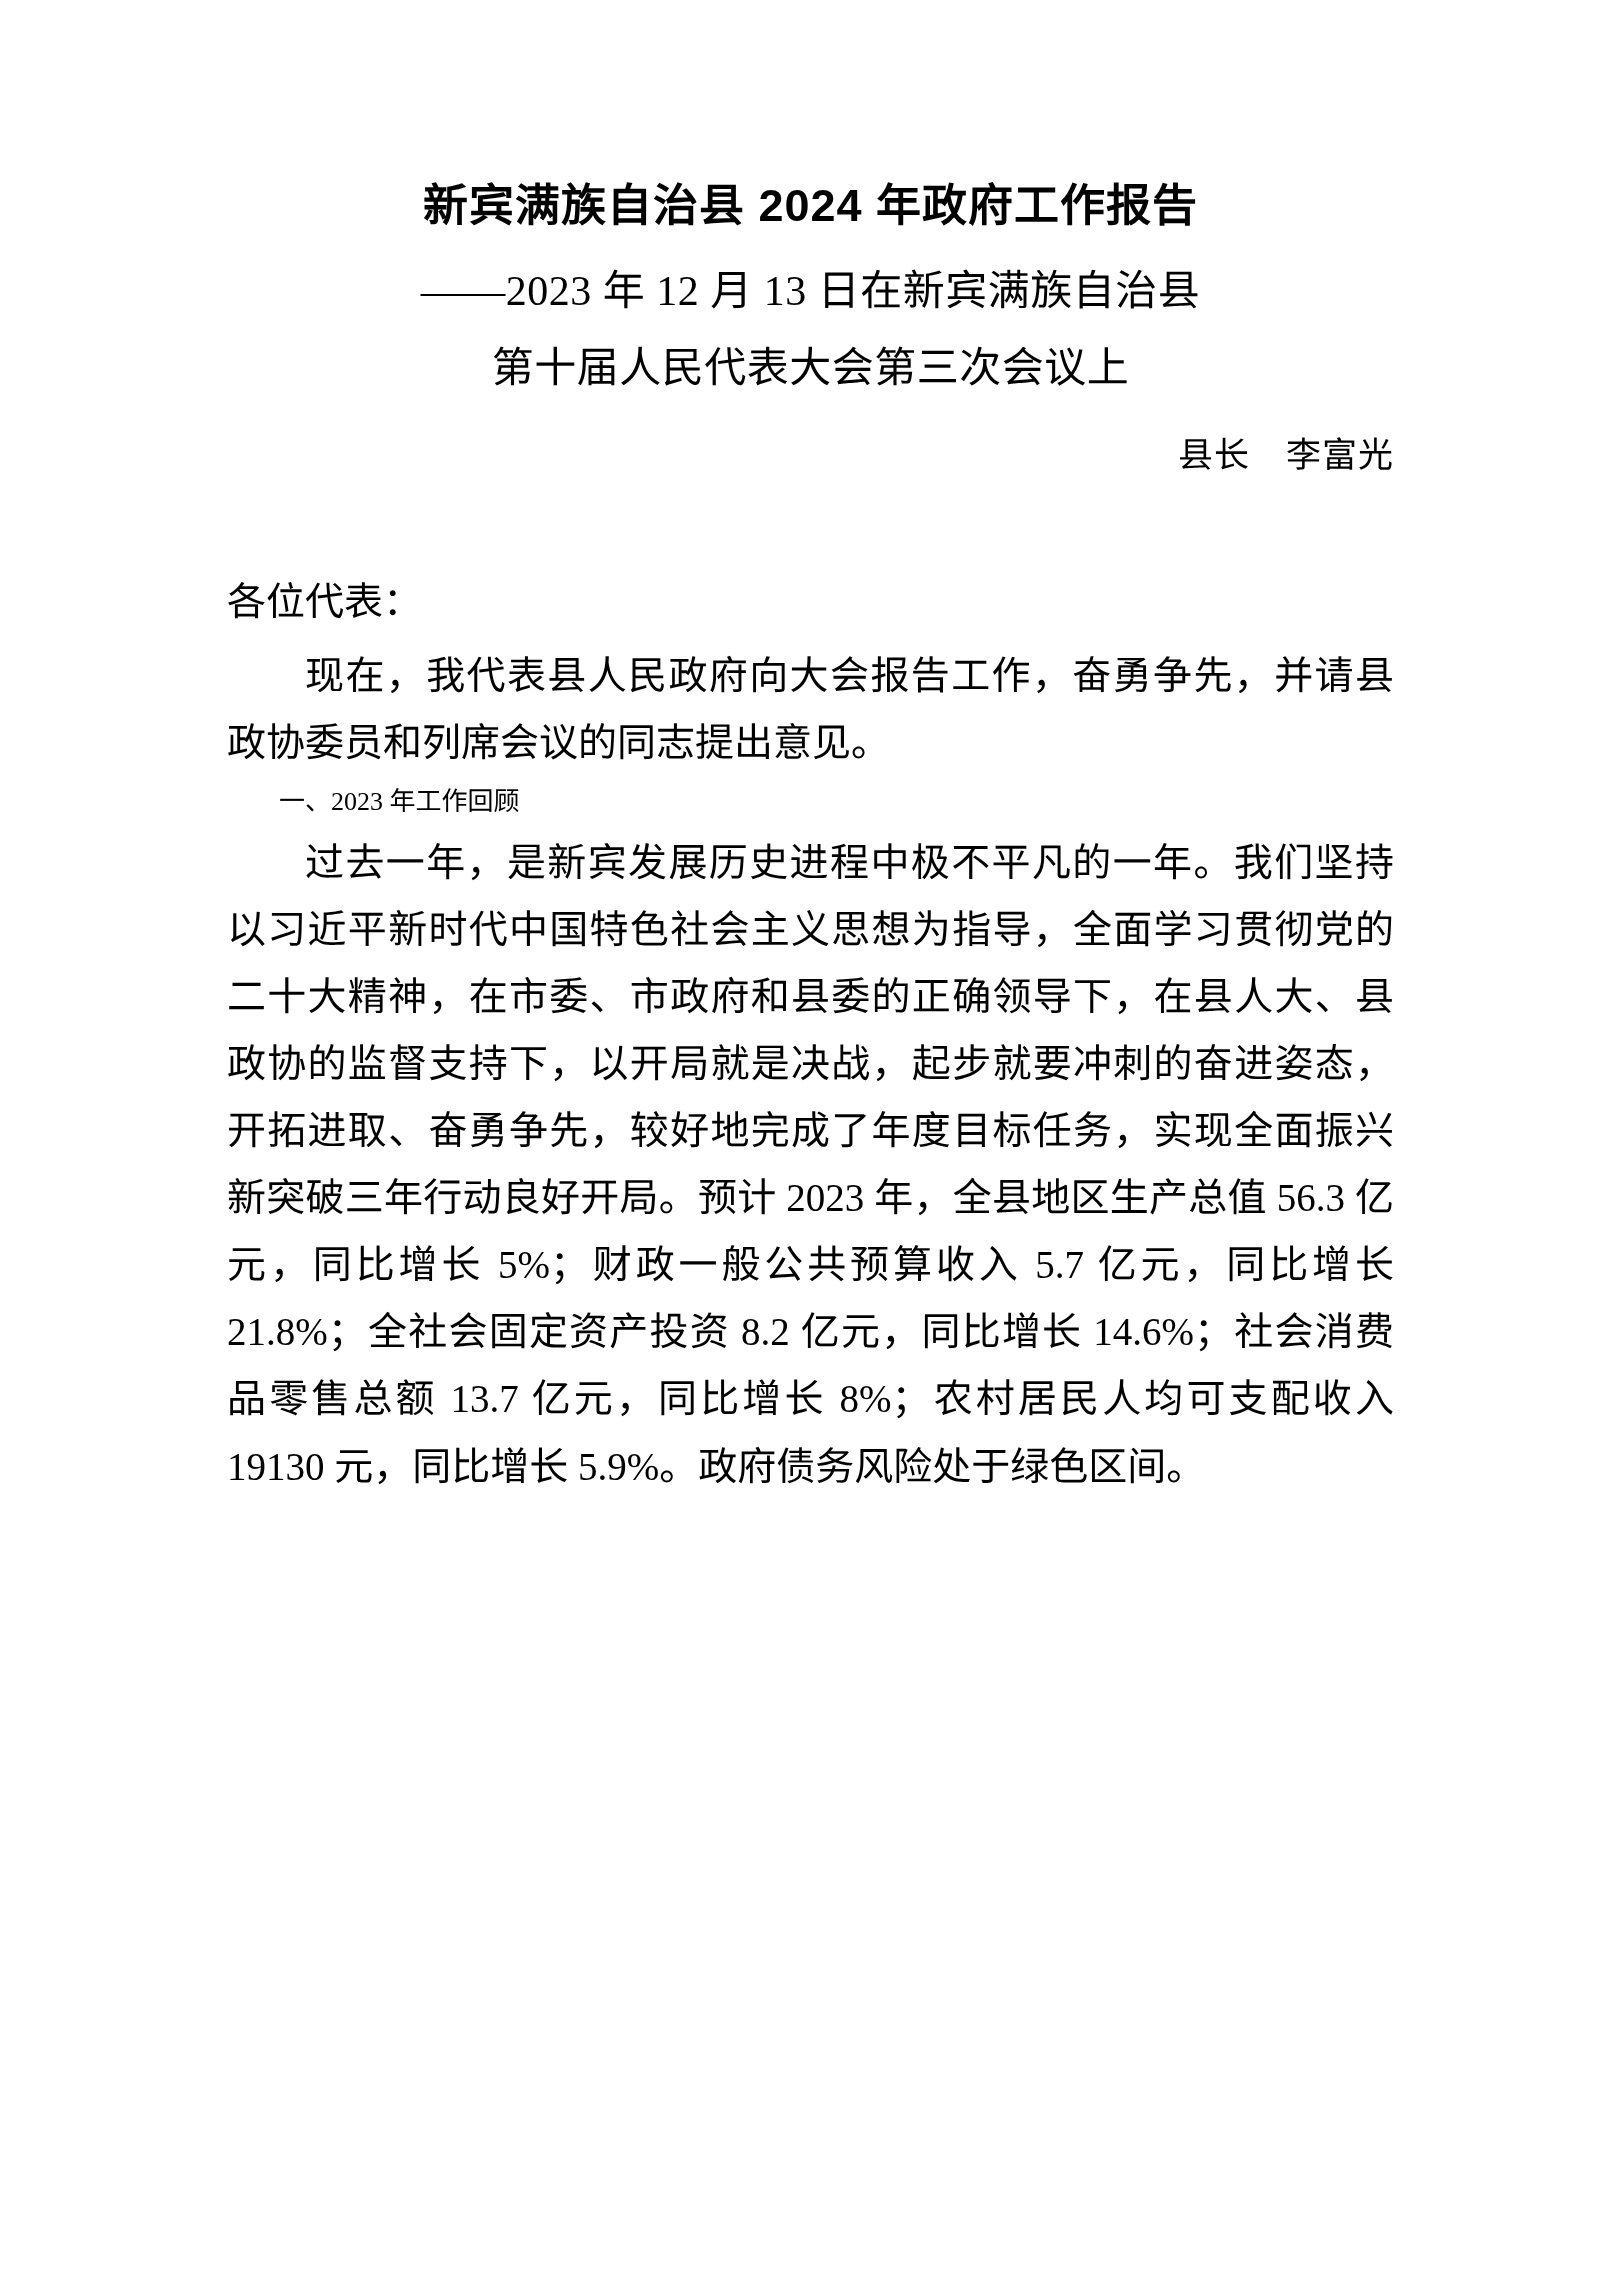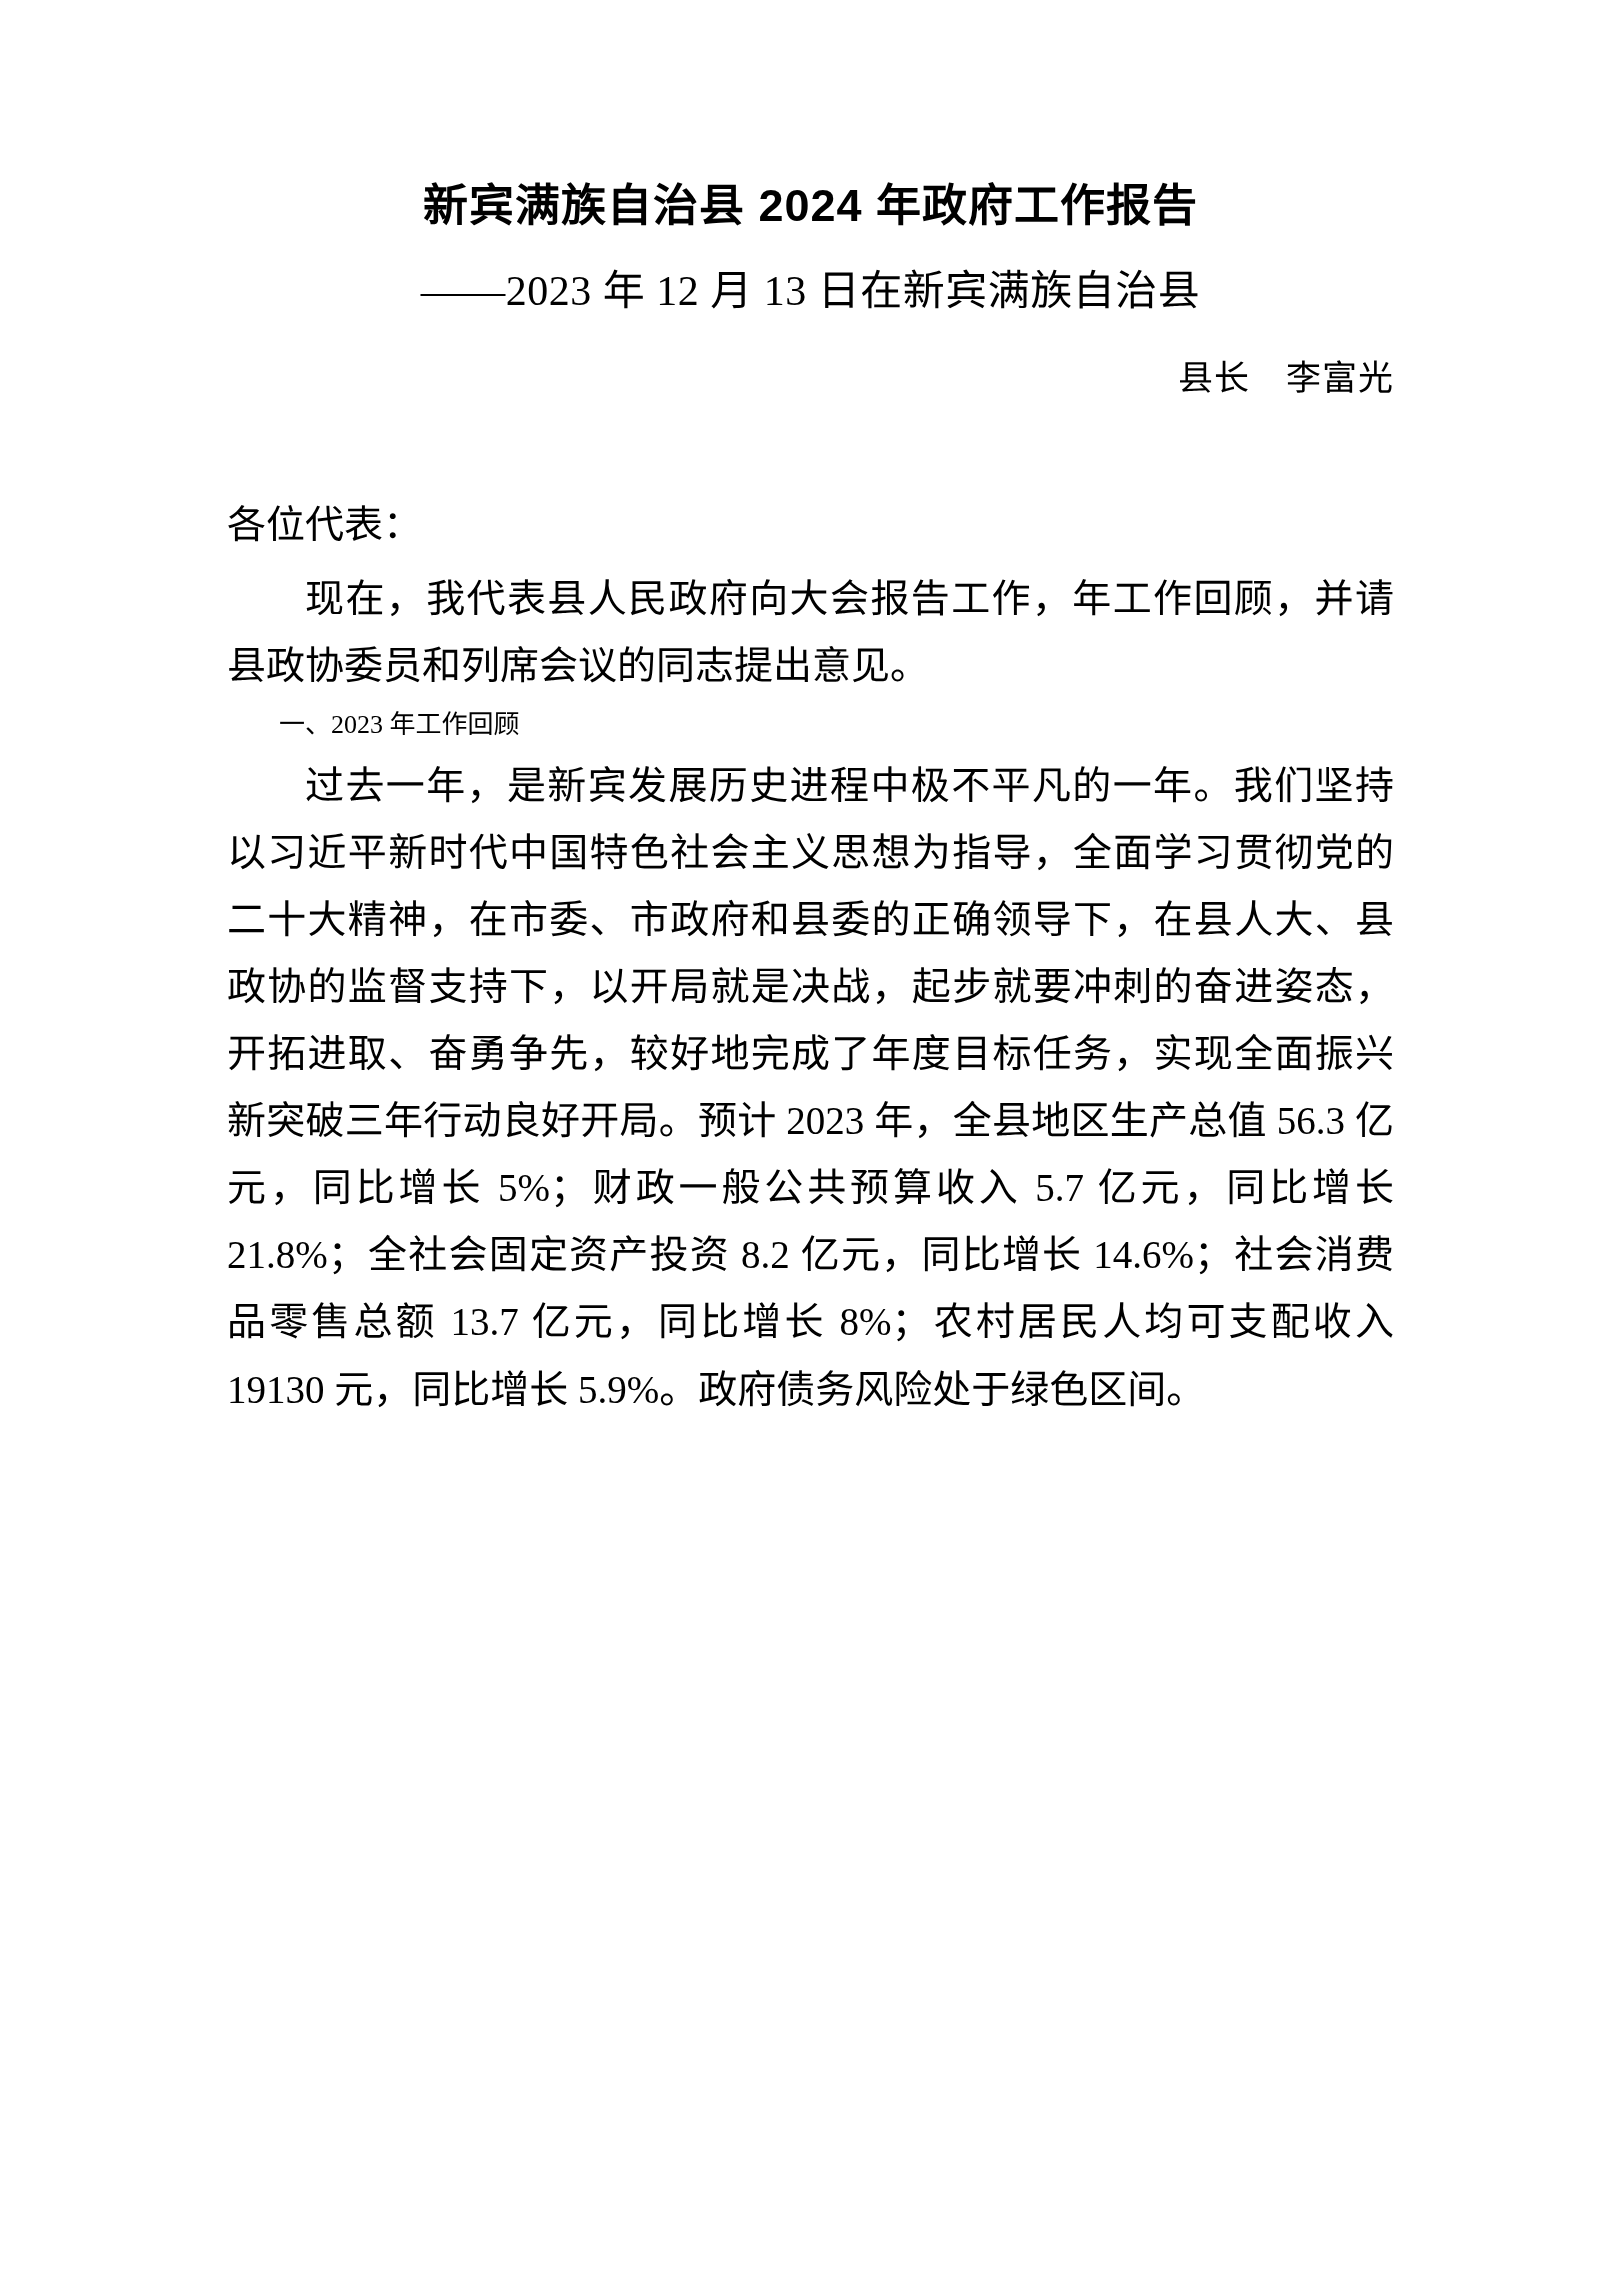--- a/index.html
+++ b/index.html
@@ -78,27 +78,28 @@
 </style>
 </head>
 <body>
 
 <div class="page">
 
   <h1 class="doc-title">新宾满族自治县 2024 年政府工作报告</h1>
 
   <div class="subtitle-line first">——2023 年 12 月 13 日在新宾满族自治县</div>
 
+  <div class="subtitle-line">第十届人民代表大会第三次会议上</div>
 
   <div class="speaker-line">县长　李富光</div>
 
   <div class="spacer"></div>
 
   <p class="salutation">各位代表：</p>
 
-  <p class="body-par">现在，我代表县人民政府向大会报告工作，年工作回顾，并请县政协委员和列席会议的同志提出意见。</p>
+  <p class="body-par">现在，我代表县人民政府向大会报告工作，奋勇争先，并请县政协委员和列席会议的同志提出意见。</p>
 
   <p class="section-head">一、2023 年工作回顾</p>
 
   <p class="body-par long">过去一年，是新宾发展历史进程中极不平凡的一年。我们坚持以习近平新时代中国特色社会主义思想为指导，全面学习贯彻党的二十大精神，在市委、市政府和县委的正确领导下，在县人大、县政协的监督支持下，以开局就是决战，起步就要冲刺的奋进姿态，开拓进取、奋勇争先，较好地完成了年度目标任务，实现全面振兴新突破三年行动良好开局。预计 2023 年，全县地区生产总值 56.3 亿元，同比增长 5%；财政一般公共预算收入 5.7 亿元，同比增长 21.8%；全社会固定资产投资 8.2 亿元，同比增长 14.6%；社会消费品零售总额 13.7 亿元，同比增长 8%；农村居民人均可支配收入 19130 元，同比增长 5.9%。政府债务风险处于绿色区间。</p>
 
 </div>
 
 
 </body></html>

